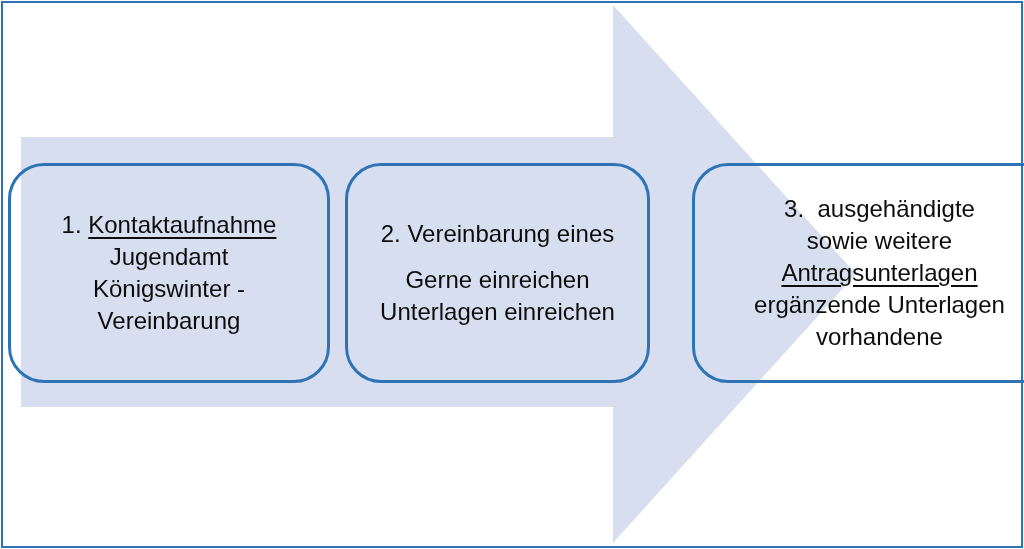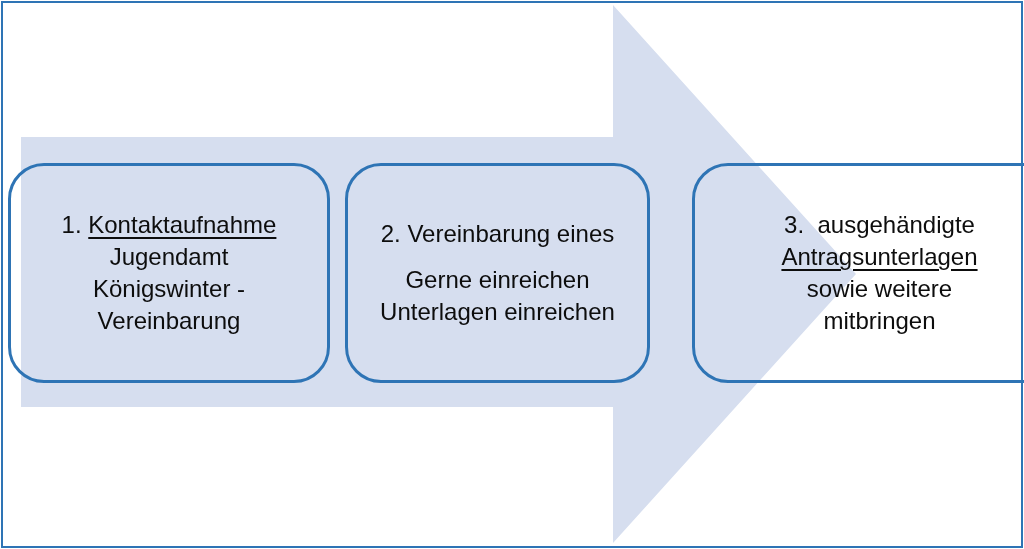--- a/index.html
+++ b/index.html
@@ -88,18 +88,19 @@
 
   <div class="box box2">
     <div class="line">2. Vereinbarung eines</div>
     <div class="para-gap"></div>
     <div class="line">Gerne einreichen</div>
     <div class="line">Unterlagen einreichen</div>
   </div>
 
   <div class="box box3">
     <div class="line">3.  ausgehändigte</div>
+    <div class="line">sowie weitere</div>
     <div class="line"><span class="u">Antragsunterlagen</span></div>
-    <div class="line">sowie weitere</div>
-    <div class="line">mitbringen</div>
+    <div class="line">ergänzende Unterlagen</div>
+    <div class="line">vorhandene</div>
   </div>
 
 </div>
 
 </body></html>

